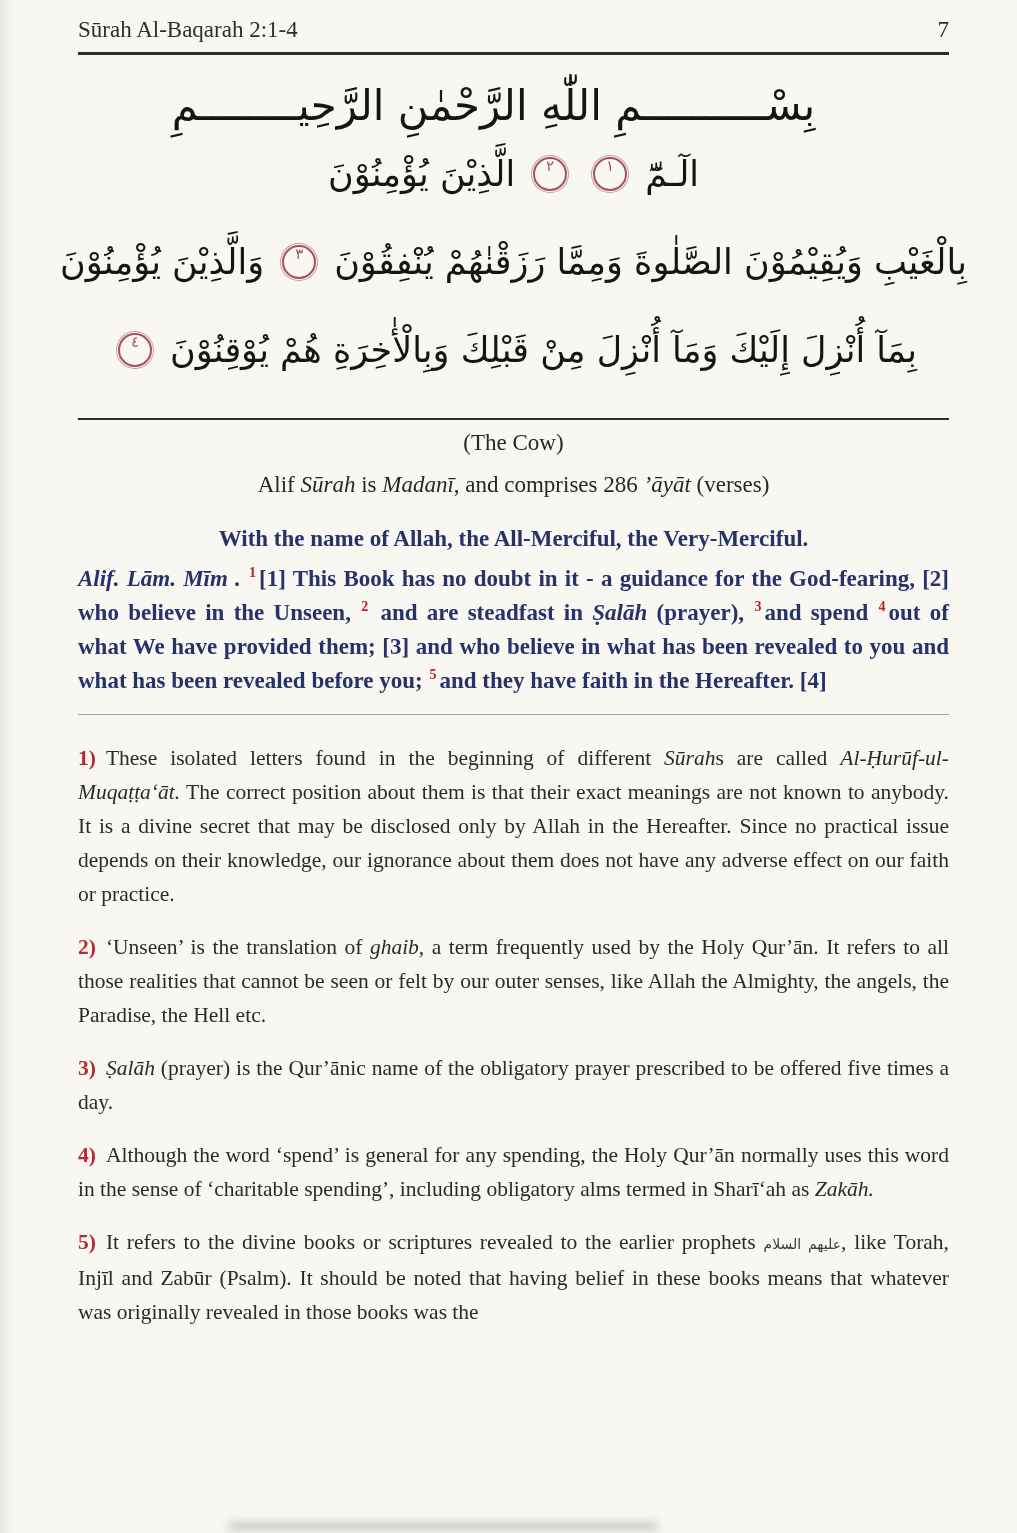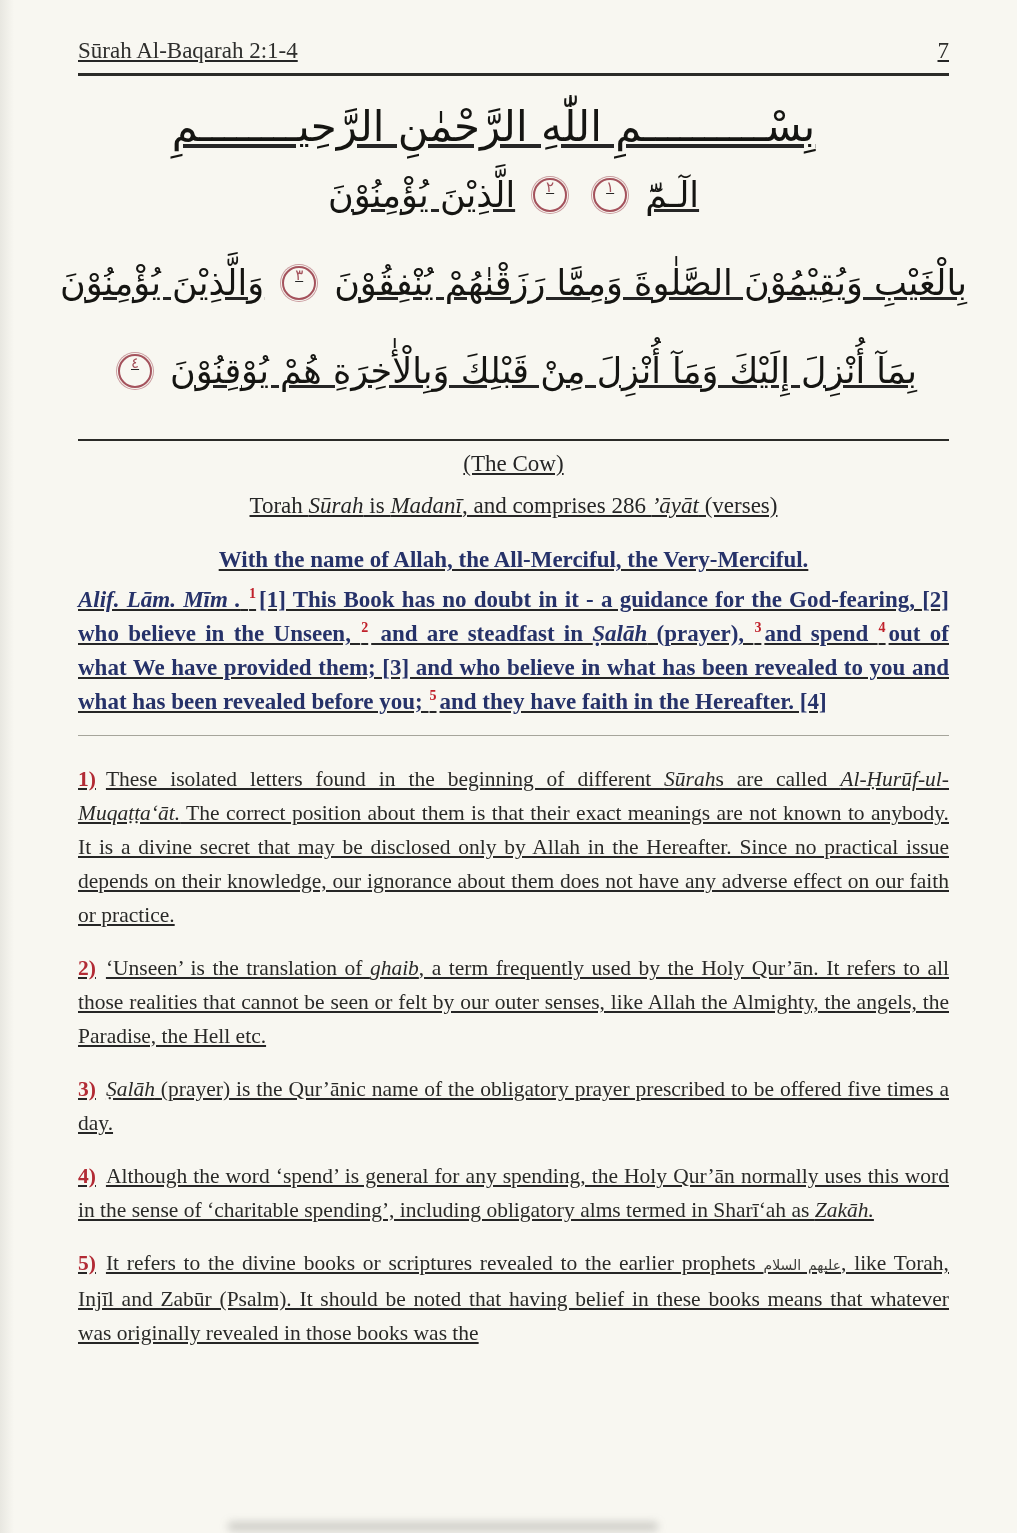--- a/index.html
+++ b/index.html
@@ -18,22 +18,21 @@
     color:var(--ink);
     position:relative;
     overflow:hidden;
   }
   body::before{ 
     content:"";position:absolute;left:0;top:0;bottom:0;width:14px;
     background:linear-gradient(to right,rgba(90,90,80,0.10),rgba(90,90,80,0));
     pointer-events:none;
   }
   .page{
-    padding:38px 68px 0 78px;
-    text-decoration:underline;
+    padding:17px 68px 0 78px;
   }
   
   .hdr{
     display:flex;justify-content:space-between;align-items:baseline;
     font-size:23px;color:#2e2e2c;
   }
   .hdr-rule{
     margin-top:9px;height:3px;background:var(--rule);
     border-bottom:1px solid rgba(43,43,40,.55);
   }
@@ -127,21 +126,21 @@
       </div>
     <div class="vline">
         <span>بِمَآ أُنْزِلَ إِلَيْكَ وَمَآ أُنْزِلَ مِنْ قَبْلِكَ وَبِالْأٰخِرَةِ هُمْ يُوْقِنُوْنَ</span>
         <span class="ayah">٤</span>
       </div>
   </div>
 
   <div class="sec-rule"></div>
 
   <div class="subtitle">(The Cow)</div>
-  <div class="desc"><span>Torah </span><span class="it">Sūrah</span><span> is </span><span class="it">Madanī</span><span>, and comprises 286 </span><span class="it">’āyāt</span><span> (verses)</span></div>
+  <div class="desc"><span>Alif </span><span class="it">Sūrah</span><span> is </span><span class="it">Madanī</span><span>, and comprises 286 </span><span class="it">’āyāt</span><span> (verses)</span></div>
 
   <div class="invocation">With the name of Allah, the All-Merciful, the Very-Merciful.</div>
 
   <div class="translation"><span class="it">Alif. Lām. Mīm .</span><span>  </span><span class="sup-red">1</span><span>[1] This Book has no doubt in it - a guidance for the God-fearing, [2] who believe in the Unseen, </span><span class="sup-red">2</span><span> and are steadfast in </span><span class="it">Ṣalāh</span><span> (prayer), </span><span class="sup-red">3</span><span>and spend </span><span class="sup-red">4</span><span>out of what We have provided them; [3] and who believe in what has been revealed to you and what has been revealed before you; </span><span class="sup-red">5</span><span>and they have faith in the Hereafter. [4]</span></div>
 
   <div class="fn-divider"></div>
 
   <div class="footnotes">
     <div class="fn"><span class="fn-num">1)</span><span><span>These isolated letters found in the beginning of different </span><span class="it">Sūrah</span><span>s are called </span><span class="it">Al-Ḥurūf-ul-Muqaṭṭa‘āt.</span><span> The correct position about them is that their exact meanings are not known to anybody. It is a divine secret that may be disclosed only by Allah in the Hereafter. Since no practical issue depends on their knowledge, our ignorance about them does not have any adverse effect on our faith or practice.</span></span></div>
     <div class="fn"><span class="fn-num">2)</span><span><span>‘Unseen’ is the translation of </span><span class="it">ghaib</span><span>, a term frequently used by the Holy Qur’ān. It refers to all those realities that cannot be seen or felt by our outer senses, like Allah the Almighty, the angels, the Paradise, the Hell etc.</span></span></div>

